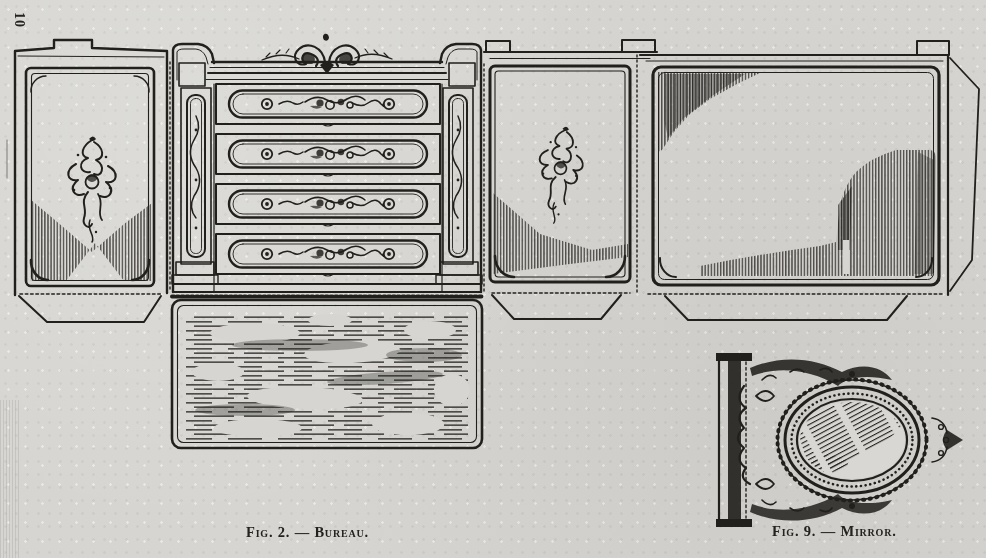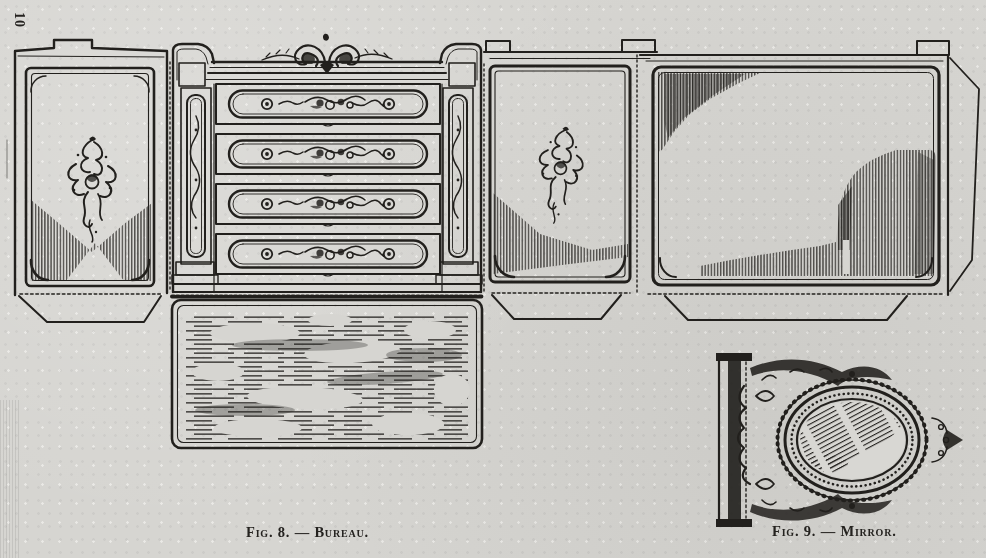--- a/index.html
+++ b/index.html
@@ -294,15 +294,15 @@
           <circle class="s" stroke-width="1.4" cx="946" cy="440" r="2.6"></circle>
           <circle class="s" stroke-width="1.4" cx="941" cy="453" r="2.4"></circle>
           <path class="s" stroke-width="1.6" d="M932,418 q13,2 15,15 M932,462 q13,-2 15,-15"></path>
         </g>
         <circle class="fi" cx="852" cy="374" r="3"></circle>
         <circle class="fi" cx="852" cy="506" r="3"></circle>
       </g>
     </g>
   </svg>
 
-  <div class="caption fig8">Fig. 8. — Bureau.</div>
+  <div class="caption fig8">Fig. 2. — Bureau.</div>
   <div class="caption fig9">Fig. 9. — Mirror.</div>
 </div>
 
 </body></html>

